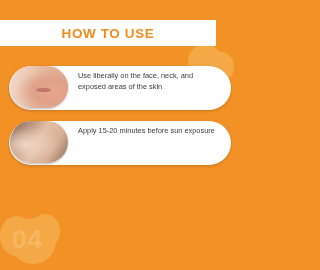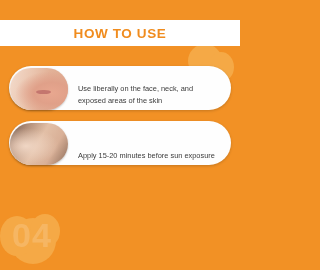--- a/index.html
+++ b/index.html
@@ -28,34 +28,34 @@
   .deco-tr-3 { width: 22px; height: 26px; right: 22px; top: 62px; }
 
   .deco-bl-1 { width: 46px; height: 46px; left: 10px; bottom: 6px; }
   .deco-bl-2 { width: 34px; height: 40px; left: 0px;  bottom: 14px; }
   .deco-bl-3 { width: 30px; height: 34px; left: 30px; bottom: 22px; }
 
   .watermark {
     position: absolute;
     left: 12px;
     bottom: 18px;
-    font-size: 34px;
+    font-size: 26px;
     font-weight: bold;
     color: rgba(255,255,255,0.16);
     letter-spacing: 1px;
     line-height: 1;
     pointer-events: none;
   }
 
   
   .title-band {
     position: absolute;
     left: 0;
     top: 20px;
-    width: 240px;
+    width: 216px;
     height: 26px;
     background: #FFFFFF;
     display: flex;
     align-items: center;
     justify-content: center;
     z-index: 3;
   }
   .title-text {
     color: #F08C1E;
     font-size: 13.5px;
@@ -72,21 +72,21 @@
     z-index: 2;
   }
 
   .card {
     position: relative;
     margin: 0 9px 11px 9px;
     background: #FEFEFE;
     border-radius: 22px;
     min-height: 44px;
     display: flex;
-    align-items: flex-end;
+    align-items: flex-start;
     box-shadow: 0 1px 3px rgba(0,0,0,0.18);
   }
 
   .card-thumb {
     position: relative;
     flex: 0 0 auto;
     width: 58px;
     height: 42px;
     margin-left: 1px;
     border-radius: 21px;

